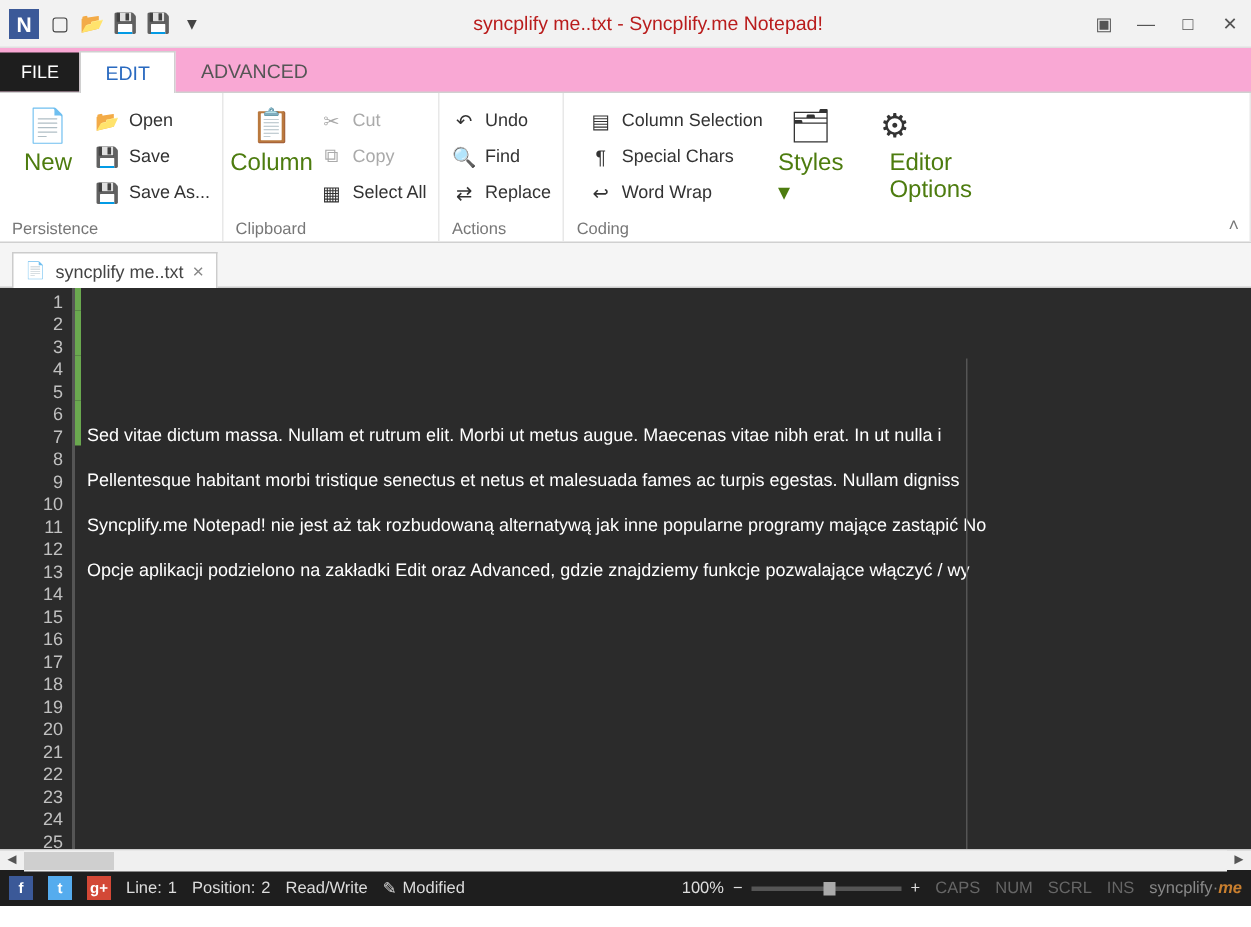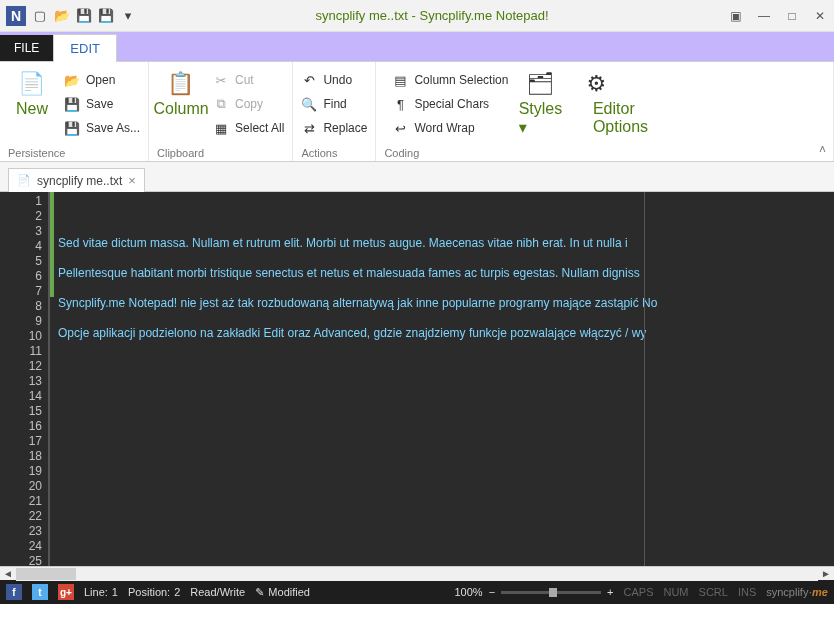--- a/index.html
+++ b/index.html
@@ -3,26 +3,26 @@
 <meta charset="utf-8">
 <style>
   * { box-sizing: border-box; margin: 0; padding: 0; font-family: "Segoe UI", Tahoma, sans-serif; }
   body { width: 834px; height: 618px; background: #fff; overflow: hidden; font-size: 12px; color: #333; }
 
   
   .titlebar { height: 32px; background: #f2f2f2; display: flex; align-items: center; padding: 0 6px; border-bottom: 1px solid #e0e0e0; }
   .titlebar .logo { width: 20px; height: 20px; background:#3b5998; color:#fff; display:flex; align-items:center; justify-content:center; font-weight:bold; font-size:14px; margin-right:6px; }
   .titlebar .qa { display:flex; gap:6px; align-items:center; }
   .titlebar .qa span { width:16px; height:16px; display:flex; align-items:center; justify-content:center; font-size:13px; color:#444; cursor:pointer; }
-  .titlebar .title { flex:1; text-align:center; color:#4d7c0f; font-size:13px; }
+  .titlebar .title { flex:1; text-align:center; color:#b91c1c; font-size:13px; }
   .titlebar .wc { display:flex; gap:12px; align-items:center; }
   .titlebar .wc span { width:16px; height:16px; display:flex; align-items:center; justify-content:center; font-size:12px; color:#555; cursor:pointer;}
 
   
-  .tabrow { height: 30px; background:#c4b5fd; display:flex; align-items:flex-end; border-bottom:1px solid #d0d0d0;}
+  .tabrow { height: 30px; background:#f9a8d4; display:flex; align-items:flex-end; border-bottom:1px solid #d0d0d0;}
   .tabrow .filetab { background:#1e1e1e; color:#fff; padding:6px 14px; font-size:12px; cursor:pointer;}
   .tabrow .ribtab { padding:6px 16px; font-size:13px; color:#555; cursor:pointer; border:1px solid transparent; border-bottom:none;}
   .tabrow .ribtab.active { color:#2a6ac0; border-color:#d0d0d0; background:#fff; position:relative; top:1px;}
 
   
   .ribbon { height: 100px; background:#fff; border-bottom:1px solid #d0d0d0; display:flex; position:relative;}
   .group { display:flex; flex-direction:column; padding:4px 8px 2px 8px; border-right:1px solid #e8e8e8; }
   .group-body { flex:1; display:flex; align-items:flex-start; gap:8px; }
   .group-label { text-align:left; font-size:11px; color:#777; padding-top:2px;}
   .big { display:flex; flex-direction:column; align-items:center; justify-content:center; width:48px; padding-top:4px; cursor:pointer;}
@@ -43,21 +43,21 @@
   .doctab .dx { font-size:13px; color:#888; cursor:pointer;}
 
   
   .editor-wrap { position:relative; height: calc(618px - 32px - 30px - 100px - 30px - 14px - 24px); background:#f0f0f0; display:flex; flex-direction:column;}
   .editor { flex:1; display:flex; background:#2b2b2b; overflow:hidden;}
   .gutter { width:50px; background:#2b2b2b; color:#c0c0c0; text-align:right; font-family:Consolas,monospace; font-size:12px; padding:2px 6px 0 0; border-right:2px solid #555;}
   .gutter div { height:15px; line-height:15px;}
   .changebar { width:4px; background:#2b2b2b;}
   .changebar div { height:15px;}
   .changebar div.mod { background:#6aa84f;}
-  .text { flex:1; font-family:Consolas,monospace; font-size:12px; color:#7dd3fc; padding:2px 0 0 4px; white-space:pre; position:relative;}
+  .text { flex:1; font-family:Consolas,monospace; font-size:12px; color:#ffffff; padding:2px 0 0 4px; white-space:pre; position:relative;margin-top:47px;}
   .text .line { height:15px; line-height:15px; overflow:hidden;}
   .margin80 { position:absolute; top:0; bottom:0; left:590px; width:1px; background:#555;}
   .hscroll { height:14px; background:#f0f0f0; border-top:1px solid #ccc; display:flex; align-items:center;}
   .hscroll .ar { width:16px; text-align:center; font-size:10px; color:#555;}
   .hscroll .track { flex:1; height:14px; background:#f0f0f0; position:relative;}
   .hscroll .thumb { position:absolute; left:0; width:60px; height:12px; top:1px; background:#cfcfcf;}
 
   
   .status { height:24px; background:#1e1e1e; color:#ddd; display:flex; align-items:center; font-size:11px; padding:0 6px; gap:10px;}
   .status .si { display:flex; align-items:center; gap:4px;}
@@ -90,20 +90,21 @@
     <span>▣</span>
     <span>—</span>
     <span>□</span>
     <span>✕</span>
   </div>
 </div>
 
 <div class="tabrow">
   <div class="filetab">FILE</div>
   <div class="ribtab active">EDIT</div>
+  <div class="ribtab">ADVANCED</div>
 </div>
 
 <div class="ribbon">
 
   <div class="group">
     <div class="group-body">
       <div class="big">
         <div class="ico">📄</div>
         <div class="lbl">New</div>
       </div>

